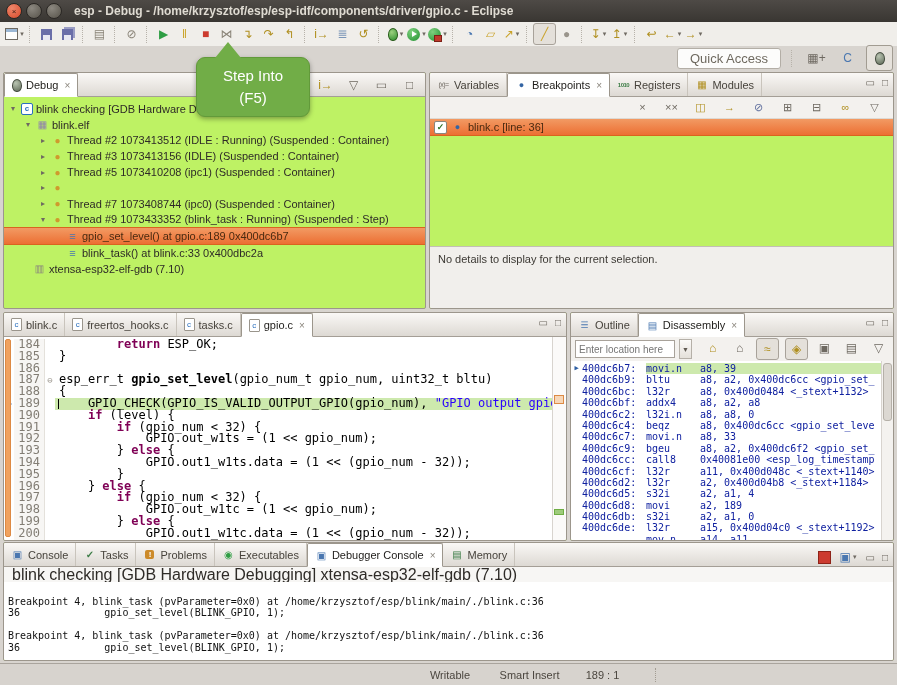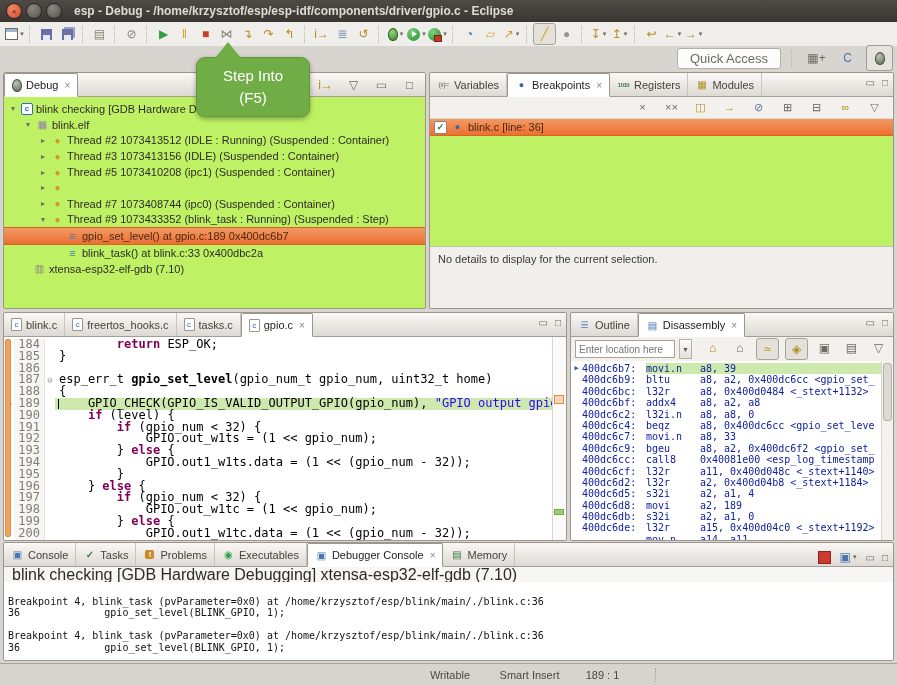--- a/index.html
+++ b/index.html
@@ -466,21 +466,21 @@
       <div class="code-line">
         <span class="ipcol"></span>
         <span class="ln">186</span>
         <span class="foldcol"><span class="foldg"></span></span>
         <span class="code-text"><span class="seg-p"></span></span>
       </div>
       <div class="code-line fold">
         <span class="ipcol"></span>
         <span class="ln">187</span>
         <span class="foldcol"><span class="foldg"></span></span>
-        <span class="code-text"><span class="seg-p">esp_err_t </span><span class="seg-fn">gpio_set_level</span><span class="seg-p">(gpio_num_t gpio_num, uint32_t home)</span></span>
+        <span class="code-text"><span class="seg-p">esp_err_t </span><span class="seg-fn">gpio_set_level</span><span class="seg-p">(gpio_num_t gpio_num, uint32_t bltu)</span></span>
       </div>
       <div class="code-line">
         <span class="ipcol"></span>
         <span class="ln">188</span>
         <span class="foldcol"><span class="foldg"></span></span>
         <span class="code-text"><span class="seg-p">{</span></span>
       </div>
       <div class="code-line current cursor">
         <span class="ipcol"><span class="ip-arrow"></span></span>
         <span class="ln">189</span>

